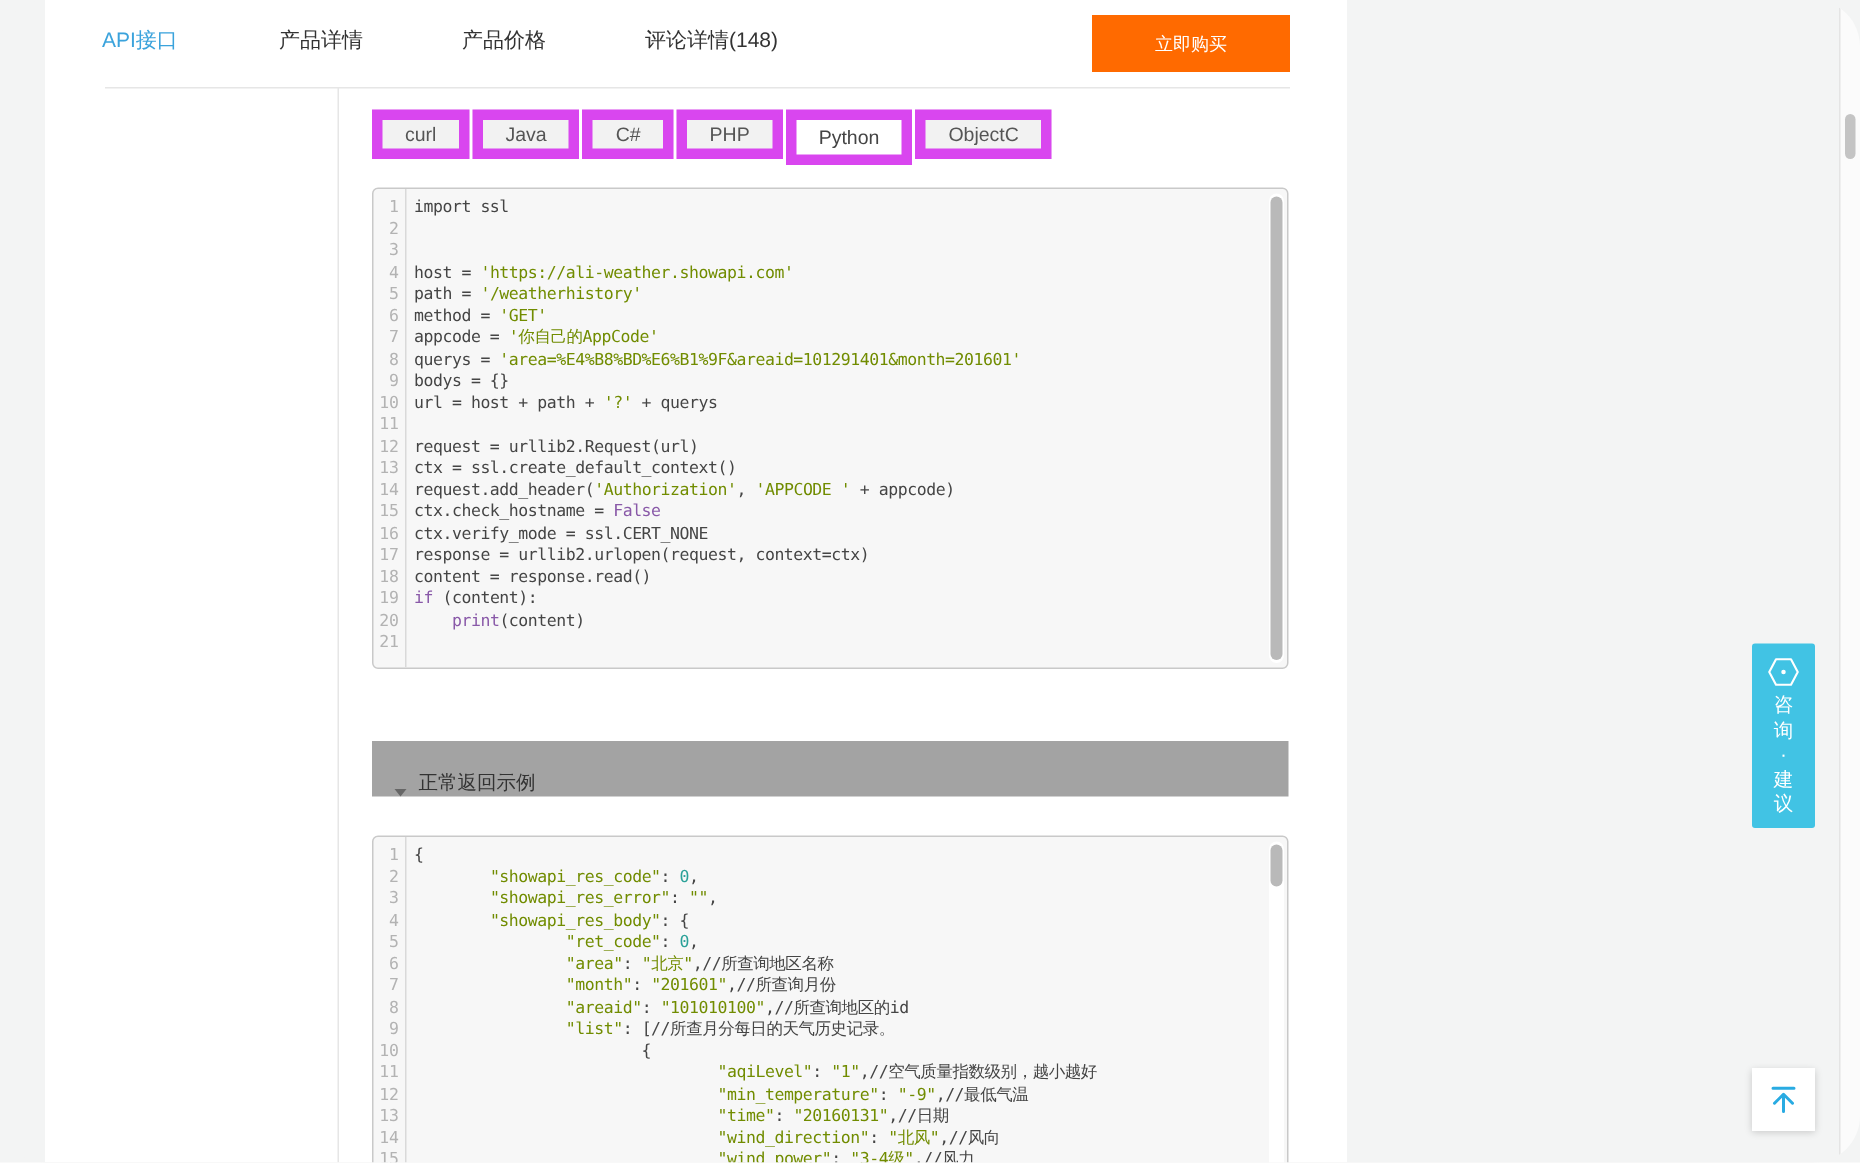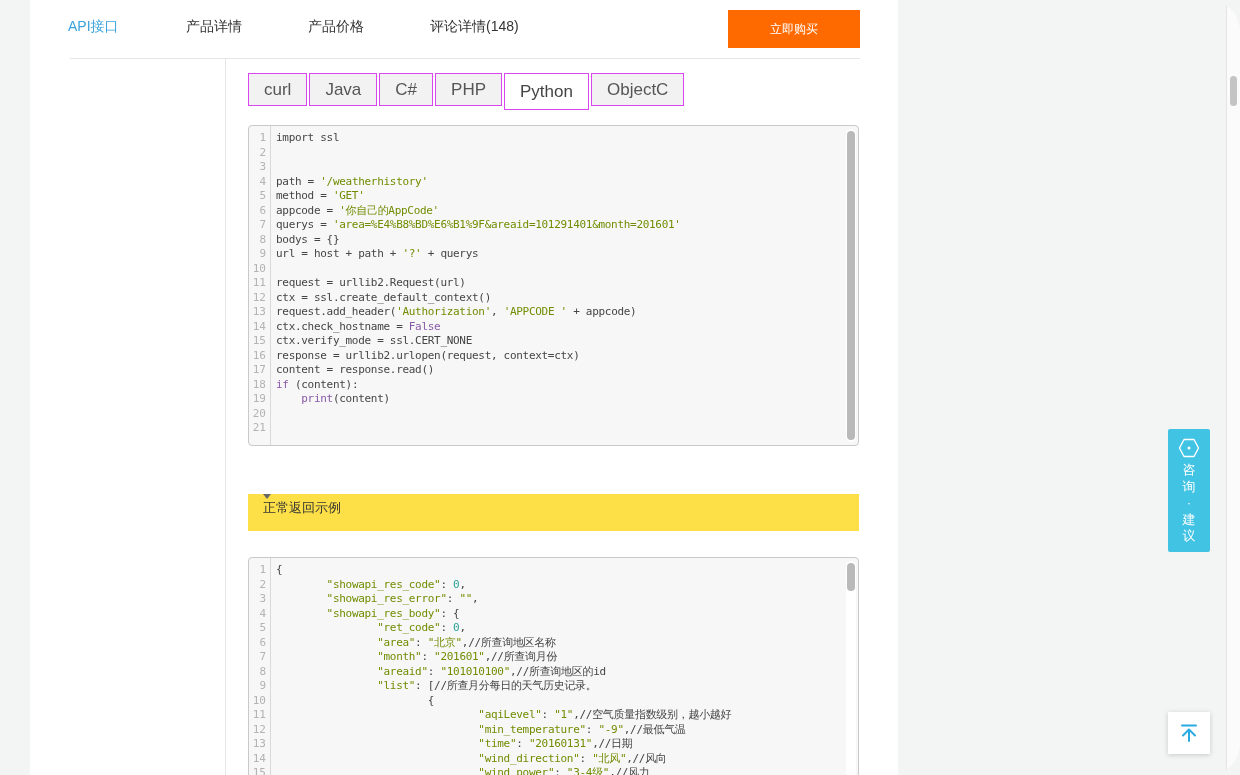--- a/index.html
+++ b/index.html
@@ -13,21 +13,21 @@
   
   .nav-item { position:absolute; top:18px; font-size:14px; color:#333; cursor:pointer; }
   .nav-item.active { color:#3ba3dc; }
   .buy-btn { position:absolute; left:698px; top:10px; width:132px; height:38px; background:#ff6a00; color:#fff;
              font-size:12px; border:none; cursor:pointer; text-align:center; line-height:38px; }
   .h-divider { position:absolute; left:40px; top:58px; width:790px; height:1px; background:#e6e6e6; }
   .v-divider { position:absolute; left:195px; top:58px; width:1px; height:717px; background:#e6e6e6; }
 
   
   .tabs { position:absolute; left:218px; top:73px; display:flex; gap:2px; align-items:flex-start; }
-  .tab { height:33px; padding:0 15px; background:#f2f2f2; border:1px solid #d946ef; font-size:17px; color:#555;
+  .tab { height:33px; padding:0 15px; background:#f2f2f2; border:7px solid #d946ef; font-size:13px; color:#555;
          display:flex; align-items:center; cursor:pointer;text-align:right; }
   .tab.active { background:#fff; height:37px; color:#444; }
 
   
   .code-block { position:absolute; left:218px; width:611px; background:#f7f7f7; border:1px solid #c9c9c9;
                 border-radius:4px; overflow:hidden; }
   .code-block .inner { position:absolute; inset:0; display:flex; }
   .gutter { width:22px; border-right:1px solid #d9d9d9; padding:5px 0 0 0; flex:none; }
   .ln { height:14.5px; line-height:14.5px; font-family:"DejaVu Sans Mono", monospace; font-size:11px;
         color:#b3b3b3; text-align:right; padding-right:4px; }
@@ -41,22 +41,22 @@
 
   .sb-track { position:absolute; right:2px; top:3px; bottom:3px; width:10px; background:#fff; border-radius:6px; }
   .sb-thumb { position:absolute; left:1px; width:8px; background:#b9b9b9; border-radius:4px; }
   .thumb-full { top:2px; bottom:2px; }
   .thumb-short { top:2px; height:28px; }
 
   #code-request { top:125px; height:321px; }
   #code-response { top:557px; height:320px; }
 
   
-  .section-header { position:absolute; left:218px; top:494px; width:611px; height:37px; background:#fde047;
-                    display:flex; align-items:flex-start; padding-left:15px; cursor:pointer;flex-direction:column; }
+  .section-header { position:absolute; left:218px; top:494px; width:611px; height:37px; background:#a3a3a3;
+                    display:flex; align-items:flex-end; padding-left:15px; cursor:pointer; }
   .tri-down { width:0; height:0; border-left:4px solid transparent; border-right:4px solid transparent;
               border-top:5px solid #666; margin-right:8px; flex:none; }
   .section-title { font-size:13px; color:#333; }
 
   
   .consult-widget { position:absolute; left:1168px; top:429px; width:42px; height:123px; background:#41c3e4;
                     border-radius:2px; display:flex; flex-direction:column; align-items:center; cursor:pointer; }
   .consult-widget svg { margin-top:9px; flex:none; }
   .consult-chars { margin-top:4px; display:flex; flex-direction:column; align-items:center; }
   .consult-chars span { color:#fff; font-size:13px; line-height:16.5px; }
@@ -117,20 +117,21 @@
             <div class="ln">17</div>
             <div class="ln">18</div>
             <div class="ln">19</div>
             <div class="ln">20</div>
             <div class="ln">21</div>
           </div>
         <div class="code-lines">
             <div class="cl"><span class="tk-p">import ssl</span></div>
             <div class="cl">&nbsp;</div>
             <div class="cl">&nbsp;</div>
+            <div class="cl"><span class="tk-p">host = </span><span class="tk-s">'https://ali-weather.showapi.com'</span></div>
             <div class="cl"><span class="tk-p">path = </span><span class="tk-s">'/weatherhistory'</span></div>
             <div class="cl"><span class="tk-p">method = </span><span class="tk-s">'GET'</span></div>
             <div class="cl"><span class="tk-p">appcode = </span><span class="tk-s">'你自己的AppCode'</span></div>
             <div class="cl"><span class="tk-p">querys = </span><span class="tk-s">'area=%E4%B8%BD%E6%B1%9F&amp;areaid=101291401&amp;month=201601'</span></div>
             <div class="cl"><span class="tk-p">bodys = {}</span></div>
             <div class="cl"><span class="tk-p">url = host + path + </span><span class="tk-s">'?'</span><span class="tk-p"> + querys</span></div>
             <div class="cl">&nbsp;</div>
             <div class="cl"><span class="tk-p">request = urllib2.Request(url)</span></div>
             <div class="cl"><span class="tk-p">ctx = ssl.create_default_context()</span></div>
             <div class="cl"><span class="tk-p">request.add_header(</span><span class="tk-s">'Authorization'</span><span class="tk-p">, </span><span class="tk-s">'APPCODE '</span><span class="tk-p"> + appcode)</span></div>

